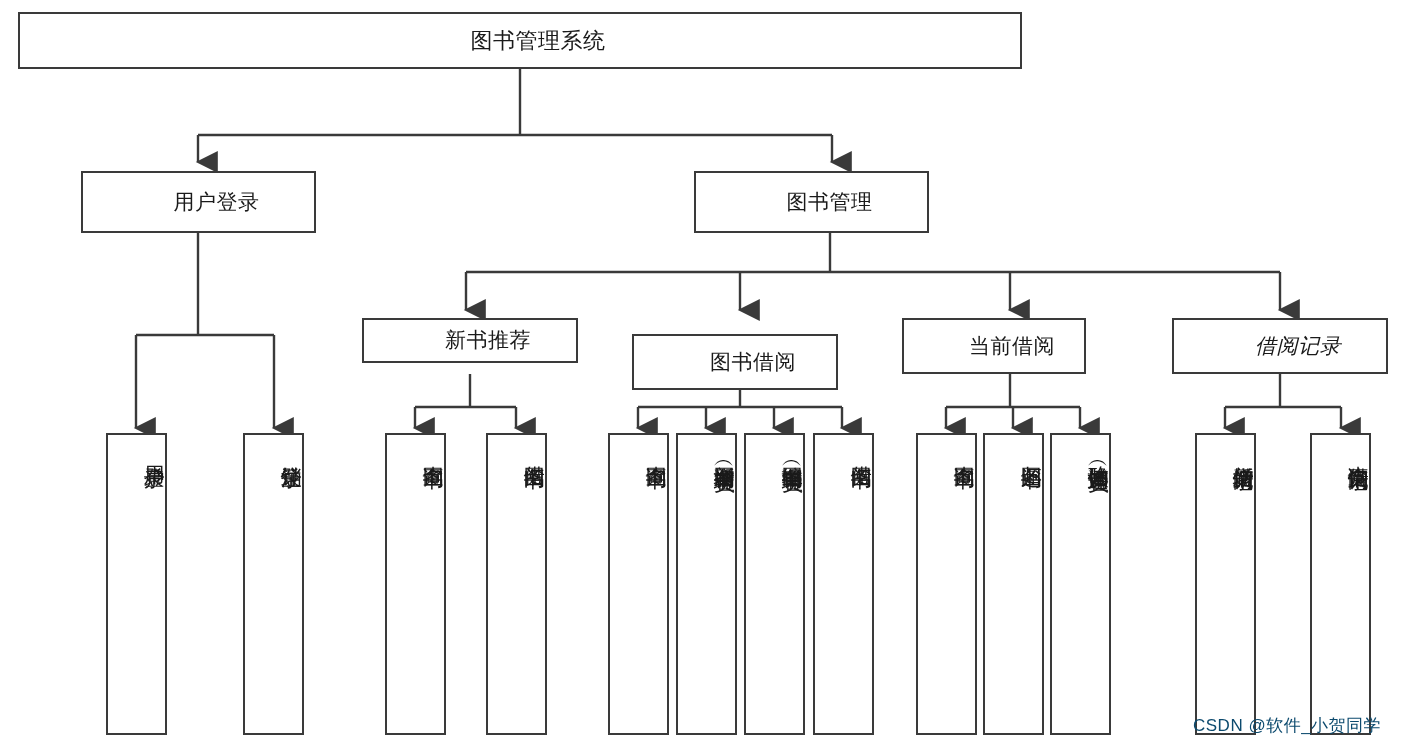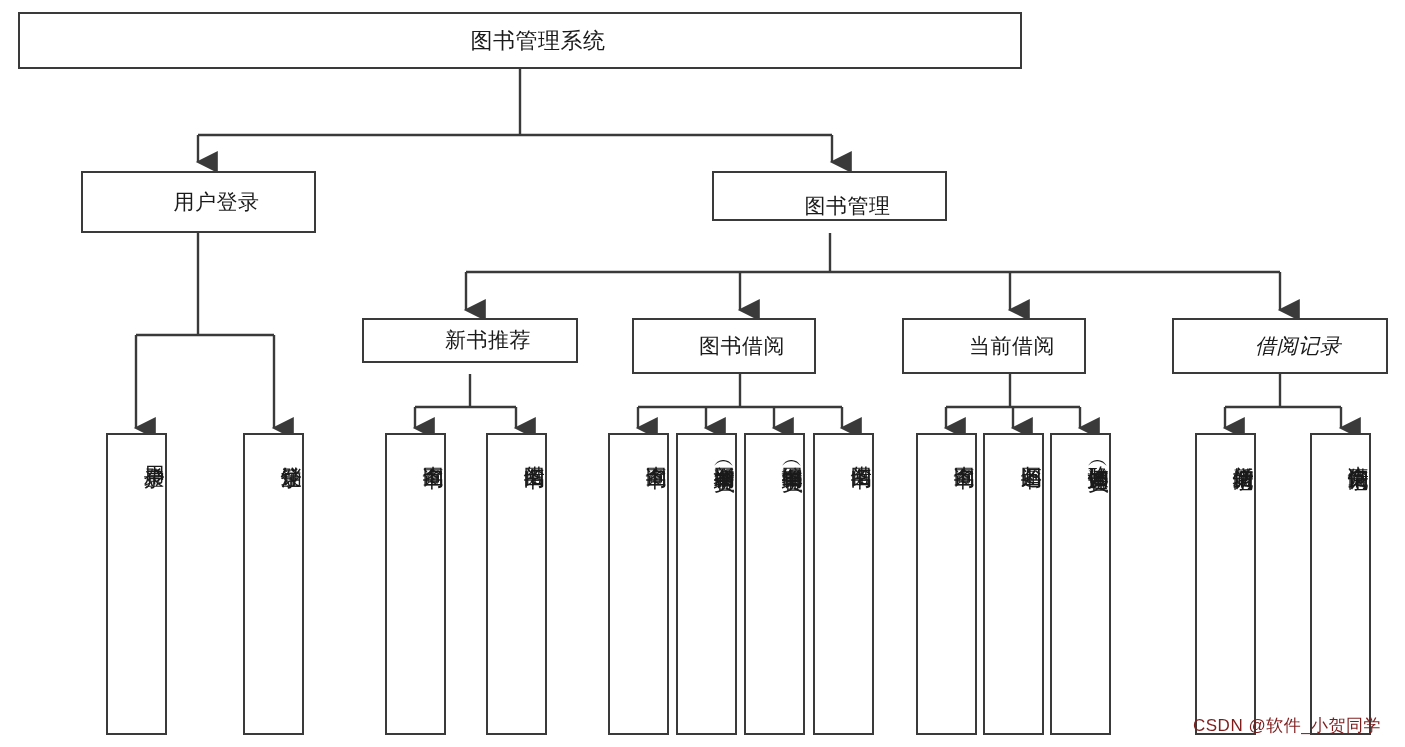--- a/index.html
+++ b/index.html
@@ -54,21 +54,21 @@
     font-size: 21px;
     line-height: 1.32;
     letter-spacing: 1px;
     white-space: nowrap;
     text-align: start;
   }
   .node.root .label { font-size: 22px; }
   .watermark {
     position: absolute;
     font-size: 17px;
-    color: #7f1d1d;
+    color: #0c4a6e;
     letter-spacing: 0.5px;
     white-space: nowrap;
     user-select: none;
   }
 </style>
 </head>
 <body>
 
 <div id="canvas">
 
@@ -125,29 +125,29 @@
   </svg>
 
   <div class="node root" style="left:18px; top:12px; width:1004px; height:57px;">
     <span class="label">图书管理系统</span>
   </div>
 
   <div class="node" style="left:81px; top:171px; width:235px; height:62px;">
     <span class="label">用户登录</span>
   </div>
 
-  <div class="node" style="left:712px; top:171px; width:235px; height:50px;align-items:flex-end;">
+  <div class="node" style="left:694px; top:171px; width:235px; height:62px;">
     <span class="label">图书管理</span>
   </div>
 
   <div class="node" style="left:362px; top:318px; width:216px; height:45px;">
     <span class="label">新书推荐</span>
   </div>
 
-  <div class="node" style="left:632px; top:318px; width:184px; height:56px;align-items:center;">
+  <div class="node" style="left:632px; top:334px; width:206px; height:56px;align-items:center;">
     <span class="label">图书借阅</span>
   </div>
 
   <div class="node" style="left:902px; top:318px; width:184px; height:56px;">
     <span class="label">当前借阅</span>
   </div>
 
   <div class="node" style="left:1172px; top:318px; width:216px; height:56px;font-style:italic;">
     <span class="label">借阅记录</span>
   </div>

